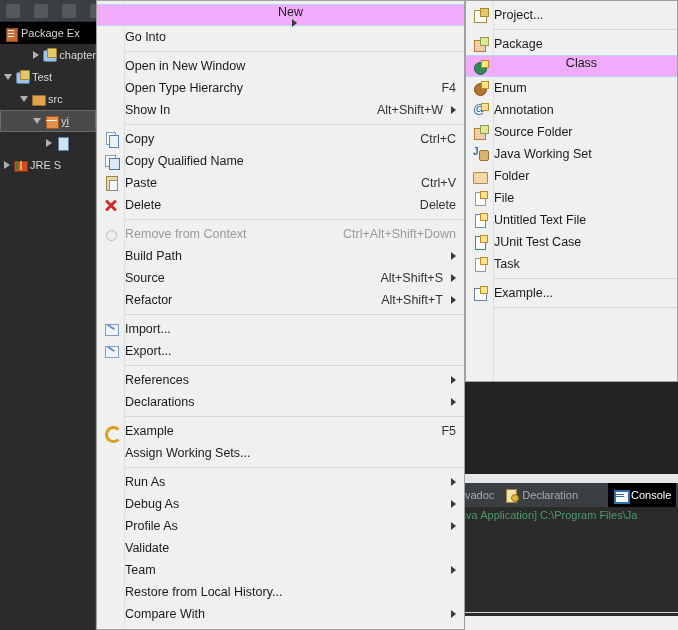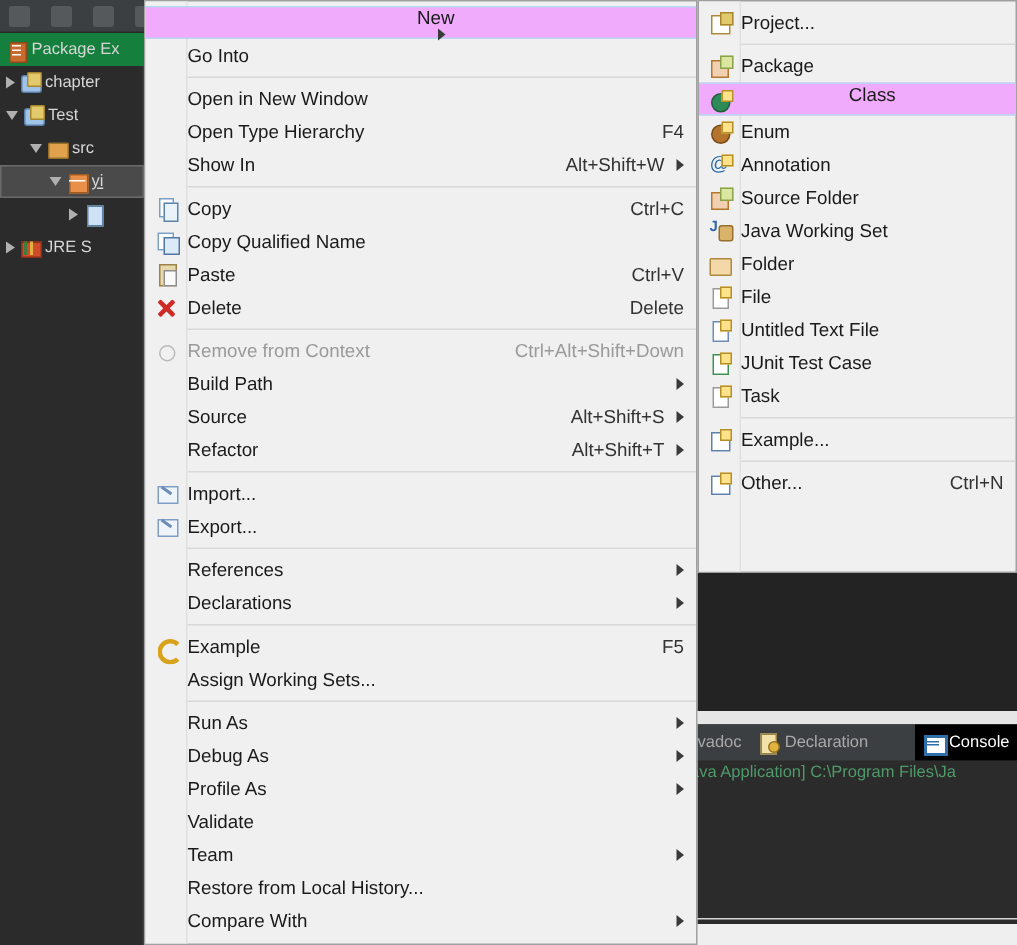--- a/index.html
+++ b/index.html
@@ -20,21 +20,21 @@
     position:absolute; top:4px; width:14px; height:14px;
     background:#55595c; border-radius:2px;
   }
 
   .pkg-panel {
     position:absolute; left:0; top:22px; width:96px; height:608px;
     background:#2b2b2b; border-right:1px solid #3c3f41;
   }
   .pkg-header {
     position:absolute; left:0; top:0; width:98px; height:22px;
-    background:#15803d; display:flex; align-items:center; padding-left:4px;
+    background:#000000; display:flex; align-items:center; padding-left:4px;
     overflow:hidden; white-space:nowrap;
   }
   .pkg-header .pkg-title {
     color:#d6d6d6; font-size:11px; margin-left:4px;
   }
   .tree { position:absolute; left:0; top:22px; width:96px; }
   .tnode {
     position:relative; height:22px; display:flex; align-items:center;
     white-space:nowrap; overflow:hidden; color:#d6d6d6; font-size:11px;
   }
@@ -61,21 +61,21 @@
   .gap-bar {
     position:absolute; left:460px; top:474px; width:218px; height:9px;
     background:#e6e6e6;
   }
   .console-panel {
     position:absolute; left:460px; top:483px; width:218px; height:147px;
     background:#2b2b2b;
   }
   .console-tabs {
     position:absolute; left:0; top:0; width:218px; height:24px;
-    background:#3c3f41; display:flex; align-items:center;justify-content:space-between;
+    background:#3c3f41; display:flex; align-items:center;
   }
   .ctab {
     display:flex; align-items:center; height:24px; padding:0 5px;
     color:#a9a9a9; font-size:11px; white-space:nowrap;
   }
   .ctab.active { background:#000000; color:#ffffff;margin-left:25px; }
   .ctab .cicon { width:14px; height:12px; margin-right:4px; flex:none; position:relative; }
   .console-line {
     position:absolute; left:0; top:26px; width:218px; height:16px;
     color:#4e9a6a; font-size:11px; white-space:nowrap; overflow:hidden;
@@ -203,21 +203,21 @@
   </div>
 
   <div class="pkg-panel">
     <div class="pkg-header">
       <span class="ticon" style="width:13px;height:13px;position:relative;display:inline-block;">
         <span class="tic pkgexp"></span>
       </span>
       <span class="pkg-title">Package Ex</span>
     </div>
     <div class="tree" id="tree">
-        <div class="tnode" style="padding-left: 4px;">
+        <div class="tnode" style="padding-left: 4px; justify-content: flex-end;">
           <span class="arrow closed"></span>
           <span class="ticon">
             <span class="tic proj"></span>
           </span>
           <span class="tlabel">chapter</span>
         </div>
         <div class="tnode" style="padding-left: 4px;">
           <span class="arrow open"></span>
           <span class="ticon">
             <span class="tic proj"></span>
@@ -494,23 +494,16 @@
           <span class="mlabel">Task</span>
         </div>
         <div class="msep"></div>
         <div class="mitem">
           <span class="micon">
             <span class="ic exm"></span>
           </span>
           <span class="mlabel">Example...</span>
         </div>
         <div class="msep"></div>
-        <div class="mitem">
-          <span class="micon">
-            <span class="ic oth"></span>
-          </span>
-          <span class="mlabel">Other...</span>
-          <span class="maccel">Ctrl+N</span>
-        </div>
       </div>
   </div>
 
 </div>
 
 </body></html>

